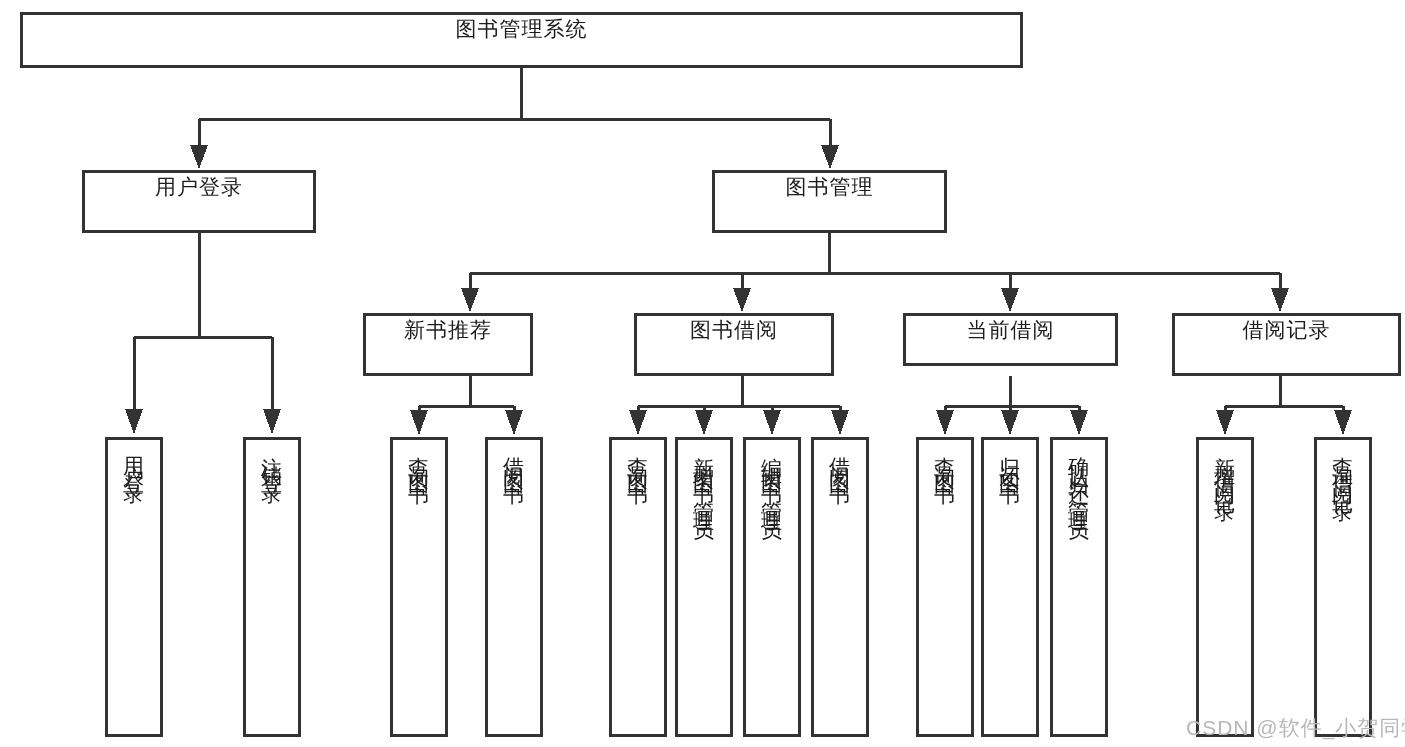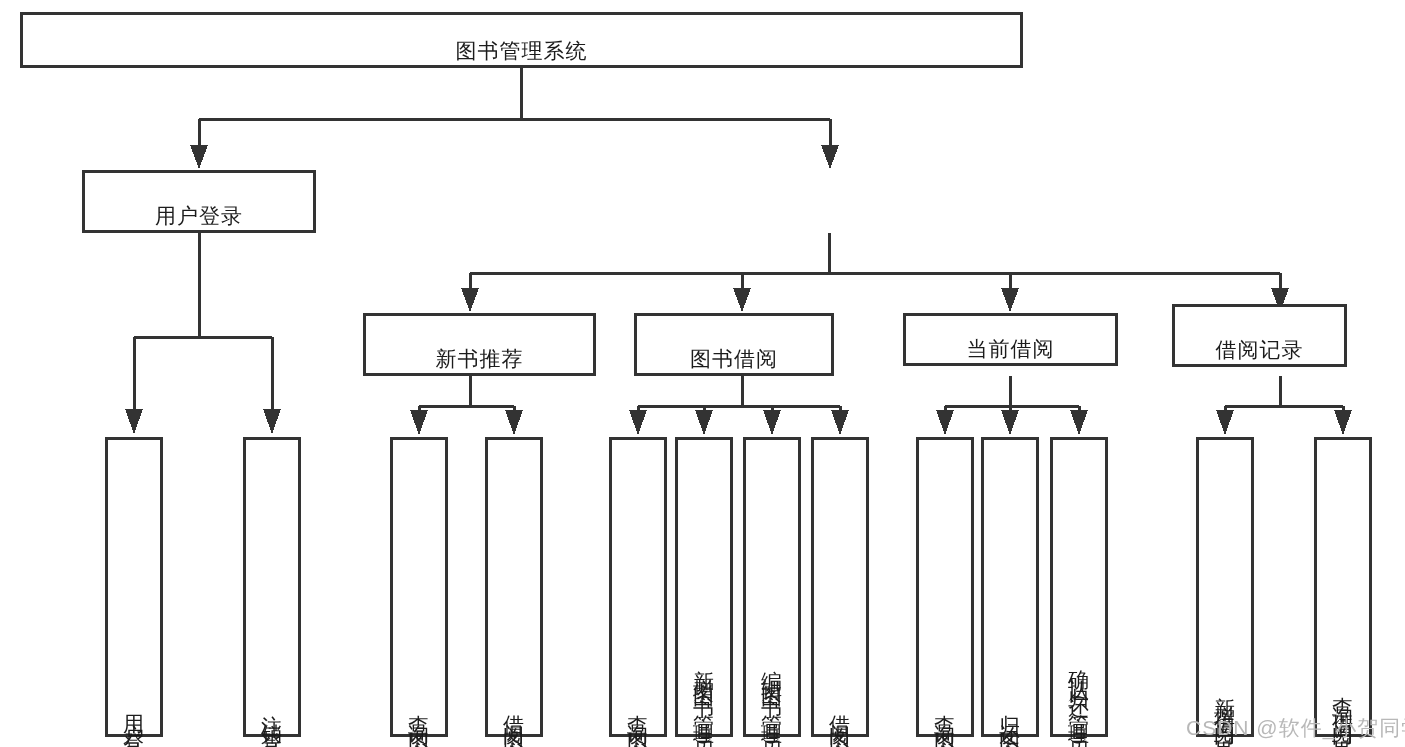--- a/index.html
+++ b/index.html
@@ -10,21 +10,21 @@
     font-family:"Liberation Sans", sans-serif;
     overflow:hidden;
   }
   .connectors{position:absolute;left:0;top:0;z-index:1;}
   .box{
     position:absolute;
     box-sizing:border-box;
     border:3px solid #333333;
     background:#ffffff;
     display:flex;
-    align-items:flex-end;
+    align-items:flex-start;
     justify-content:center;
     color:#1c1c1c;
     font-size:21px;
     z-index:2;
   }
   .hlabel{
     letter-spacing:1px;
     white-space:nowrap;
   }
   .vtext{
@@ -111,31 +111,34 @@
     <polygon points="1334,410 1352,410 1343,435" stroke="none"></polygon>
   </svg>
 
   <div class="box" style="left:20px;top:12px;width:1003px;height:56px">
     <span class="hlabel">图书管理系统</span>
   </div>
 
   <div class="box" style="left:82px;top:170px;width:234px;height:63px">
     <span class="hlabel">用户登录</span>
   </div>
+  <div class="box" style="left:712px;top:170px;width:235px;height:63px">
+    <span class="hlabel">图书管理</span>
+  </div>
 
-  <div class="box" style="left:363px;top:313px;width:233px;height:63px">
+  <div class="box" style="left:363px;top:313px;width:170px;height:63px">
     <span class="hlabel">新书推荐</span>
   </div>
   <div class="box" style="left:634px;top:313px;width:200px;height:63px">
     <span class="hlabel">图书借阅</span>
   </div>
   <div class="box" style="left:903px;top:313px;width:215px;height:53px">
     <span class="hlabel">当前借阅</span>
   </div>
-  <div class="box" style="left:1172px;top:304px;width:175px;height:63px">
+  <div class="box" style="left:1172px;top:313px;width:229px;height:63px">
     <span class="hlabel">借阅记录</span>
   </div>
 
   <div class="box" style="left:105px;top:437px;width:58px;height:300px">
     <span class="vtext">用户登录</span>
   </div>
   <div class="box" style="left:243px;top:437px;width:58px;height:300px">
     <span class="vtext">注销登录</span>
   </div>
 

